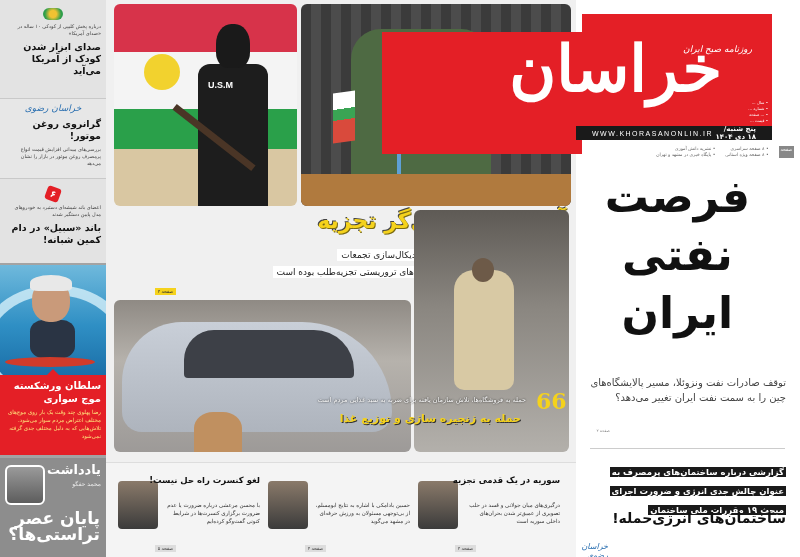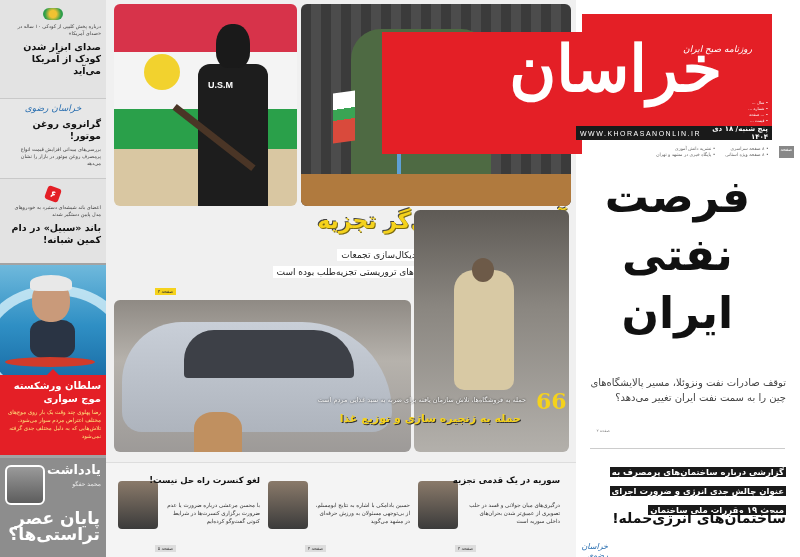--- a/index.html
+++ b/index.html
@@ -85,21 +85,21 @@
   .c1 { left: 308px; }
   .c2 { left: 158px; }
   .c3 { left: 8px; }
 
   
   .right { position: absolute; left: 576px; top: 0; width: 224px; height: 557px; background: #ffffff; }
   .masthead { position: absolute; left: 6px; top: 14px; width: 190px; height: 126px; background: #e41f26; }
   .mast-title { position: absolute; right: 50px; top: 10px; font-size: 64px; font-weight: bold; color: #fff; font-family: "DejaVu Serif", serif; line-height: 90px; letter-spacing: -4px; }
   .mast-sub { position: absolute; right: 20px; top: 30px; font-size: 9px; color: #fff; font-style: italic; font-family: "DejaVu Serif", serif; }
   .mast-info { position: absolute; right: 4px; top: 86px; font-size: 4px; line-height: 6px; color: #fff; text-align: right; }
-  .mast-bar { position: absolute; left: -6px; top: 112px; width: 196px; height: 14px; background: #1a1a1a; display: flex; justify-content: space-between; align-items: center; padding: 0 4px; }
+  .mast-bar { position: absolute; left: -6px; top: 112px; width: 196px; height: 14px; background: #1a1a1a; display: flex; justify-content: space-between; align-items: center; padding: 0 16px; }
   .mast-url { font-family: "Liberation Sans", sans-serif; font-size: 7px; color: #fff; letter-spacing: 1.5px; direction: ltr; }
   .mast-date { font-size: 7px; font-weight: bold; color: #fff; }
   .mast-ext { position: absolute; left: -200px; top: 18px; width: 200px; height: 122px; background: #e41f26; }
 
   .index-row { position: absolute; right: 6px; top: 146px; width: 210px; display: flex; gap: 10px; justify-content: flex-start; }
   .idx-tag { font-size: 4.5px; background: #888; color: #fff; padding: 1px 2px; }
   .idx-col { font-size: 4.5px; line-height: 6px; color: #666; }
 
   .big-head { position: absolute; right: 50px; top: 168px; font-size: 44px; font-weight: bold; line-height: 58px; color: #111; text-align: center; }
   .lead { position: absolute; right: 14px; top: 375px; width: 200px; font-size: 10px; line-height: 15px; color: #444; text-align: right; }

